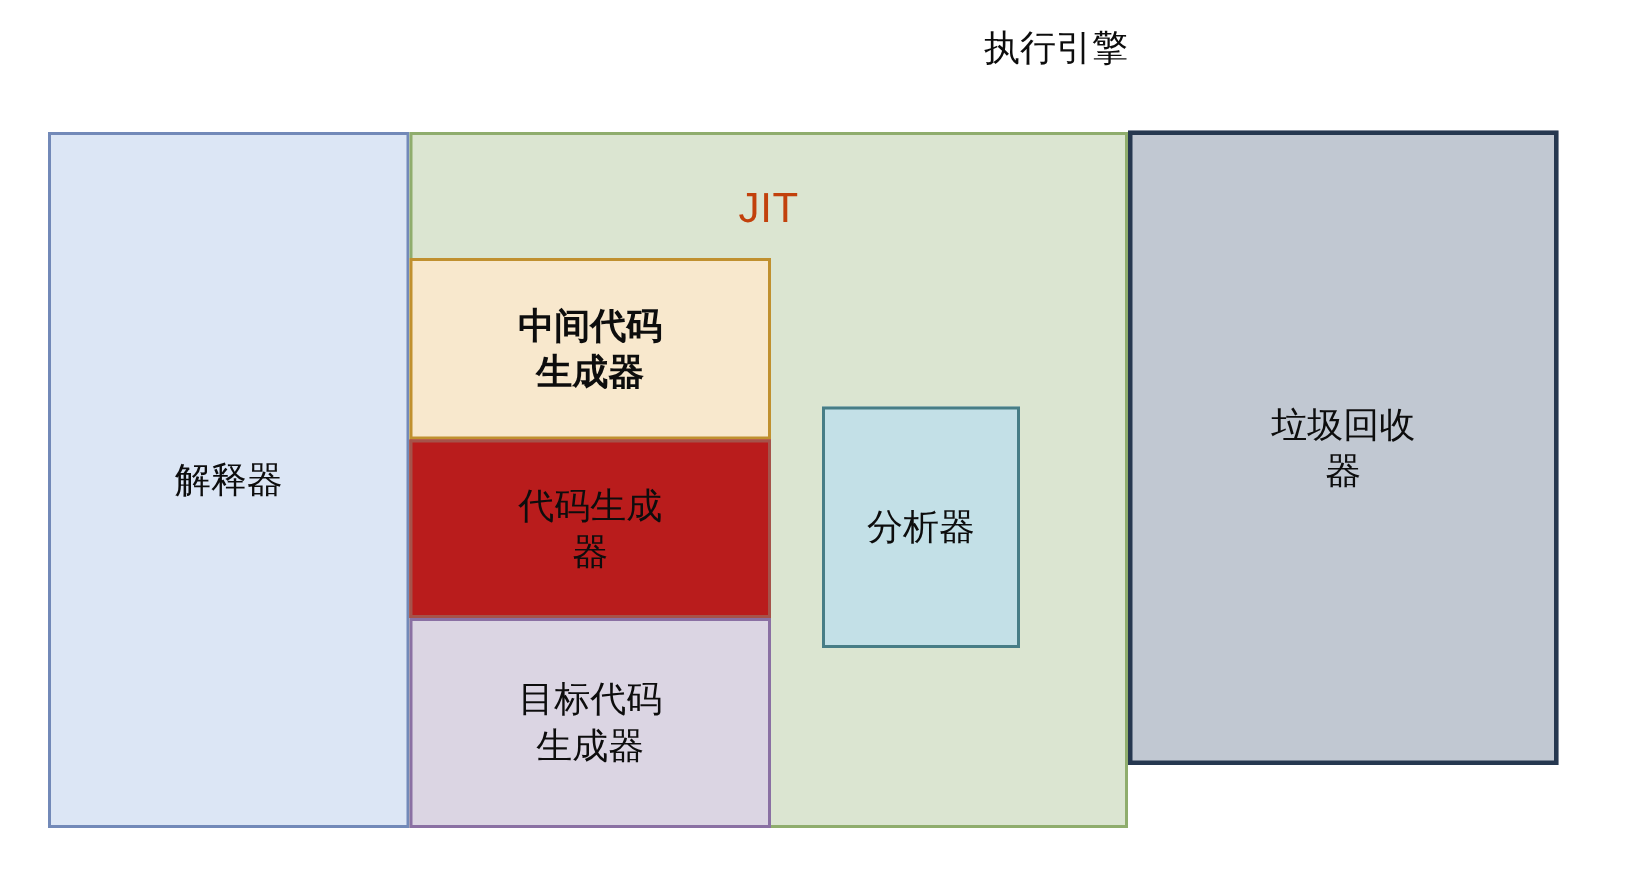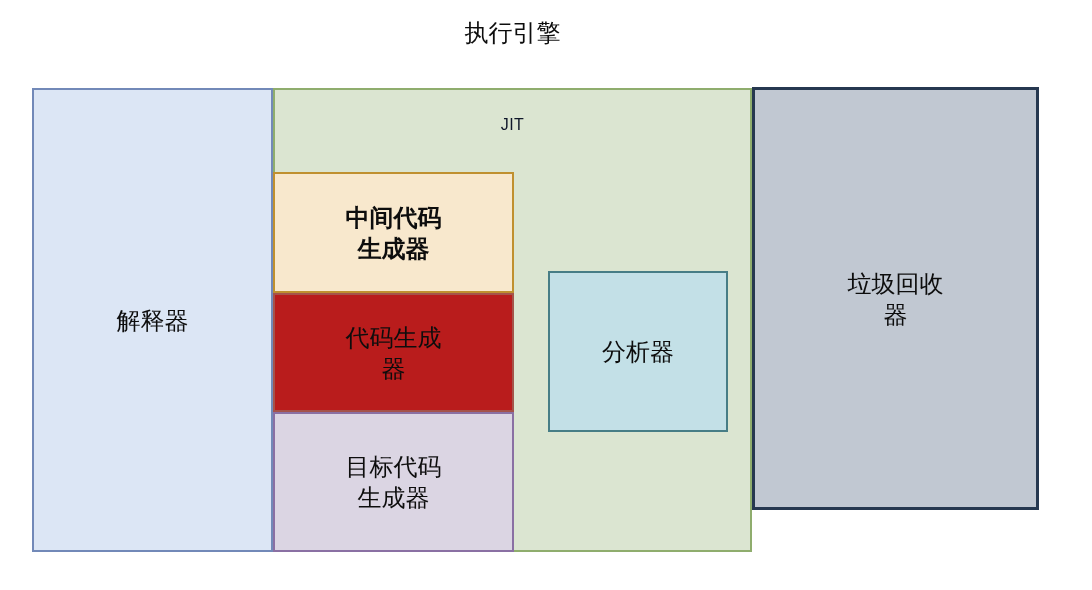--- a/index.html
+++ b/index.html
@@ -14,21 +14,21 @@
     height: 590px;
     background: #ffffff;
     overflow: hidden;
     color: #111111;
   }
   .diagram-title {
     position: absolute;
     left: 273px;
     top: 18px;
     width: 479px;
-    text-align: center;
+    text-align: right;
     font-size: 24px;
     line-height: 30px;
     font-weight: 500;
     color: #0d0d0d;
     white-space: nowrap;
   }
   .box {
     position: absolute;
     box-sizing: border-box;
     border: 2px solid #000;
@@ -42,31 +42,31 @@
     font-size: 24px;
     line-height: 31px;
     color: #0d0d0d;
     white-space: nowrap;
   }
   
   .interpreter-box { left: 32px;  top: 88px; width: 241px; height: 464px; }
   .jit-box         { left: 273px; top: 88px; width: 479px; height: 464px; justify-content: flex-start; }
   .gc-box          { left: 752px; top: 87px; width: 287px; height: 423px; border-width: 3px; }
   .jit-title {
-    margin-top: 22px;
-    font-size: 16px;
+    margin-top: 36px;
+    font-size: 28px;
     line-height: 26px;
-    color: #0f172a;
+    color: #c2410c;
     letter-spacing: 0.5px;
   }
   
   .intermediate-box { left: 273px; top: 172px; width: 241px; height: 121px; }
   .codegen-box      { left: 273px; top: 293px; width: 241px; height: 119px; }
   .target-box       { left: 273px; top: 412px; width: 241px; height: 140px; }
-  .analyzer-box     { left: 548px; top: 271px; width: 180px; height: 161px; }
+  .analyzer-box     { left: 548px; top: 271px; width: 132px; height: 161px; }
 </style>
 </head>
 <body>
 
 <div id="canvas">
 
   <div class="diagram-title">执行引擎</div>
 
   <div class="box interpreter-box" style="background-color: rgb(220, 230, 245); border-color: rgb(114, 137, 184);">
     <div class="box-label">解释器</div>

